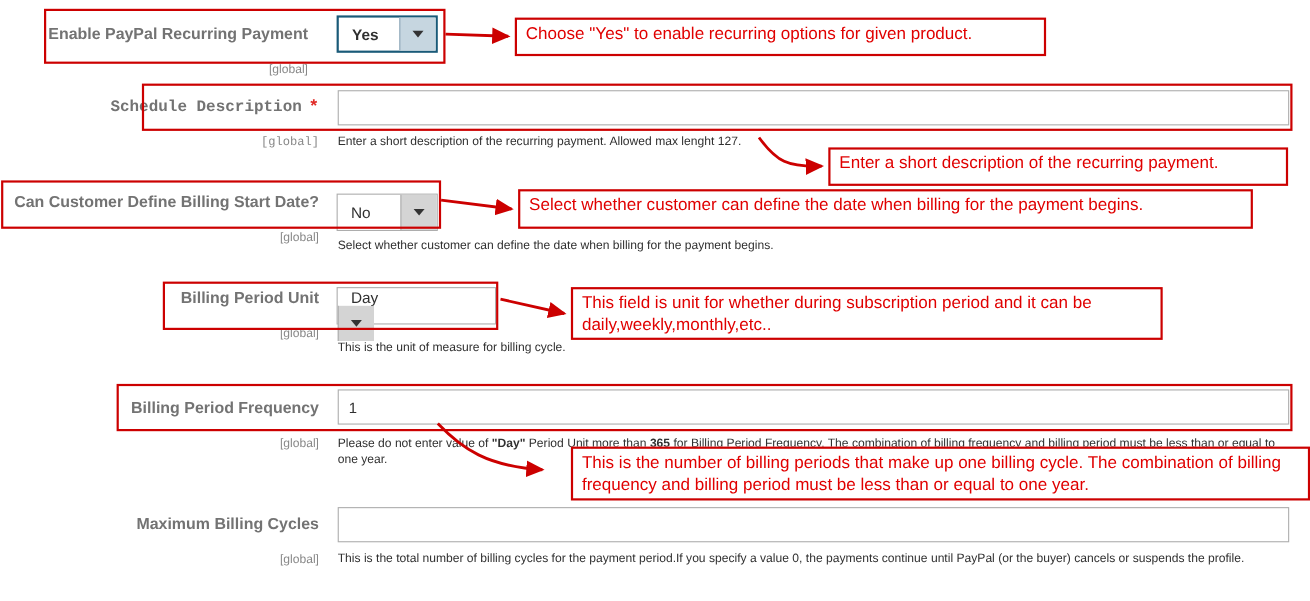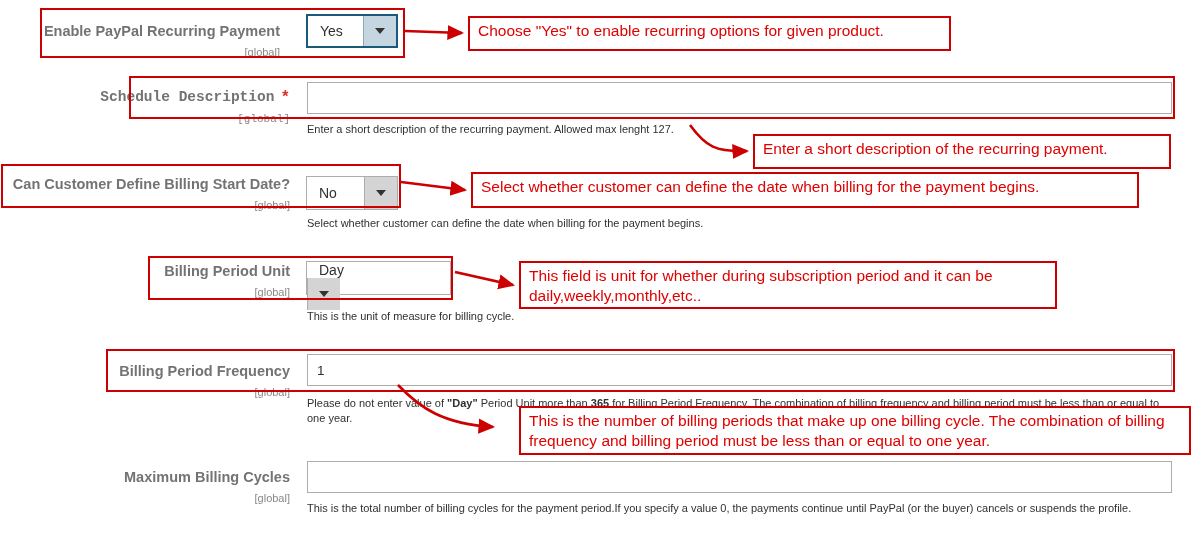--- a/index.html
+++ b/index.html
@@ -30,21 +30,21 @@
     font-size:16px;
     font-weight:bold;
     margin-left:6px;
     vertical-align:-1px;
   }
   .scope{
     display:block;
     font-size:11px;
     font-weight:normal;
     color:#888888;
-    margin-top:6px;
+    margin-top:17px;
     white-space:nowrap;
   }
 
   
   .txt-input{
     position:absolute;
     box-sizing:border-box;
     background:#ffffff;
     border:1px solid #adadad;
     font-family:"Liberation Sans", sans-serif;
@@ -59,21 +59,21 @@
   
   .sel{
     position:absolute;
     box-sizing:border-box;
     display:flex;
     align-items:stretch;
     background:#ffffff;
     border:1px solid #adadad;
     height:34px;
   }
-  .sel.focused{border:2px solid #1a5a78;}
+  .sel.focused{border:2px solid #1a5a78;font-weight:bold;}
   .sel-value{
     flex:1 1 auto;
     display:flex;
     align-items:center;
     padding-left:12px;
     font-size:14px;
     color:#303030;
     white-space:nowrap;
   }
   .sel-btn{

